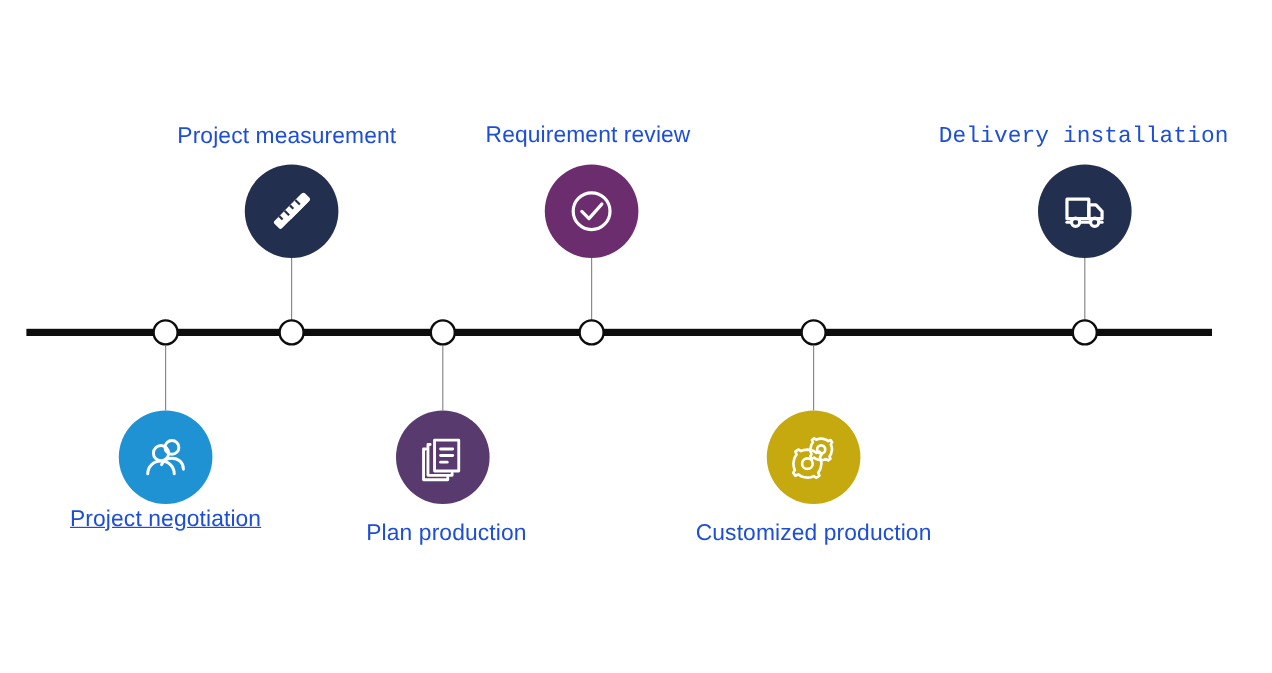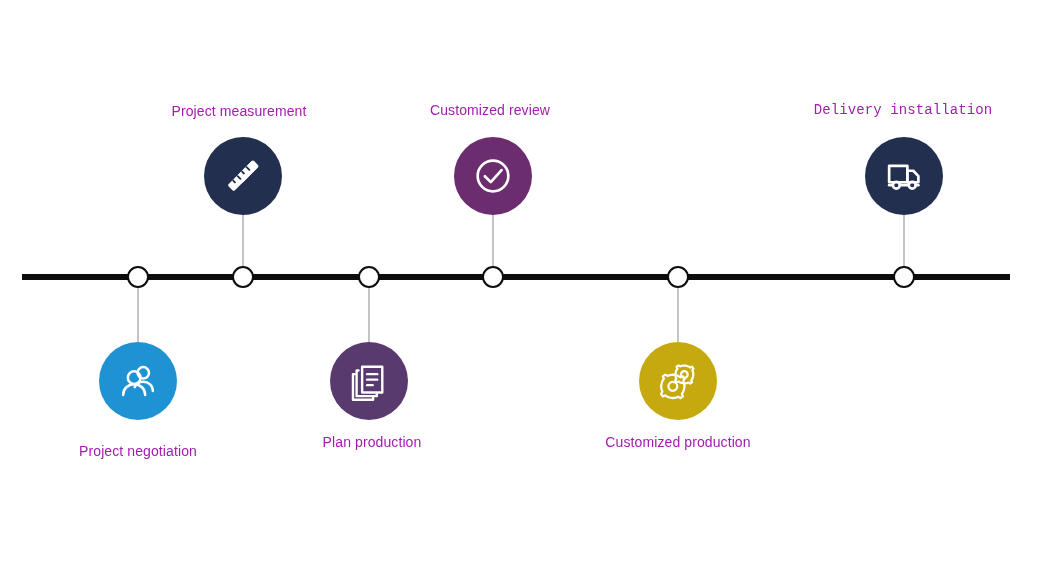--- a/index.html
+++ b/index.html
@@ -64,22 +64,22 @@
     justify-content: center;
     z-index: 2;
   }
   .bubble svg { display: block; }
 
   
   .label {
     position: absolute;
     transform: translateX(-50%);
     white-space: nowrap;
-    color: #a21caf;
-    font-size: 14px;
+    color: #1d4ed8;
+    font-size: 19px;
     font-family: "Liberation Sans", sans-serif;
     letter-spacing: 0.1px;
   }
 </style>
 </head>
 <body>
 
 <div id="canvas">
 
   <div class="axis-line"></div>
@@ -89,21 +89,21 @@
   <div class="bubble" style="left:138px; top:381px; background:#1f92d4;">
     <span>
       <svg width="46" height="46" viewBox="0 0 48 48" fill="none" stroke="#ffffff" stroke-width="2.6" stroke-linecap="round" stroke-linejoin="round">
         <circle cx="29.5" cy="15.5" r="6"></circle>
         <path d="M20.5 30.5c1.6-3.6 5.1-5.6 9-5.6 5.6 0 10 3.7 10 9.6"></path>
         <circle cx="20" cy="20.5" r="6.6"></circle>
         <path d="M8.5 38.5c0-6.4 5.1-11.2 11.5-11.2s11.5 4.8 11.5 11.2"></path>
       </svg>
     </span>
   </div>
-  <div class="label" style="left:138px; top:443px;">Project negotiation</div>
+  <div class="label" style="left:138px; top:422px;text-decoration:underline;">Project negotiation</div>
 
   <div class="stem" style="left:243px; top:215px; height:52px;"></div>
   <div class="node" style="left:243px;"></div>
   <div class="bubble" style="left:243px; top:176px; background:#232f4e;">
     <span>
       <svg width="46" height="46" viewBox="0 0 48 48" fill="#ffffff">
 
         <g transform="rotate(45 24 24)">
           <path d="M21.2 4.8h5.6c1 0 1.8.8 1.8 1.8v22.6h-9.2V6.6c0-1 .8-1.8 1.8-1.8z"></path>
           <path d="M19.4 30.6h9.2l-4.6 8.4-4.6-8.4z"></path>
@@ -140,21 +140,21 @@
   <div class="stem" style="left:493px; top:215px; height:52px;"></div>
   <div class="node" style="left:493px;"></div>
   <div class="bubble" style="left:493px; top:176px; background:#6b2d6e;">
     <span>
       <svg width="46" height="46" viewBox="0 0 48 48" fill="none" stroke="#ffffff" stroke-width="2.8" stroke-linecap="round" stroke-linejoin="round">
         <circle cx="24" cy="24" r="16"></circle>
         <path d="M15.5 24.2l6.2 6.2 11.2-12.6"></path>
       </svg>
     </span>
   </div>
-  <div class="label" style="left:490px; top:102px;">Customized review</div>
+  <div class="label" style="left:490px; top:102px;">Requirement review</div>
 
   <div class="stem" style="left:678px; top:288px; height:54px;"></div>
   <div class="node" style="left:678px;"></div>
   <div class="bubble" style="left:678px; top:381px; background:#c5a90e;">
     <span>
       <svg width="46" height="46" viewBox="0 0 48 48" fill="none" stroke="#ffffff" stroke-width="2.3" stroke-linejoin="round" stroke-linecap="round">
 
         <g transform="translate(30.6,17.2)">
           <path d="M0,-9.4 2.6,-8.9 4.3,-8.4 6.1,-7.2 8.1,-8.1 9.5,-6.1 8.4,-4.3 9.1,-2.4 9.4,0 8.9,2.6 8.4,4.3 7.2,6.1 8.1,8.1 6.1,9.5 4.3,8.4 2.4,9.1 0,9.4 -2.6,8.9 -4.3,8.4 -6.1,7.2 -8.1,8.1 -9.5,6.1 -8.4,4.3 -9.1,2.4 -9.4,0 -8.9,-2.6 -8.4,-4.3 -7.2,-6.1 -8.1,-8.1 -6.1,-9.5 -4.3,-8.4 -2.4,-9.1 Z"></path>
           <circle cx="0" cy="0" r="3.5"></circle>

